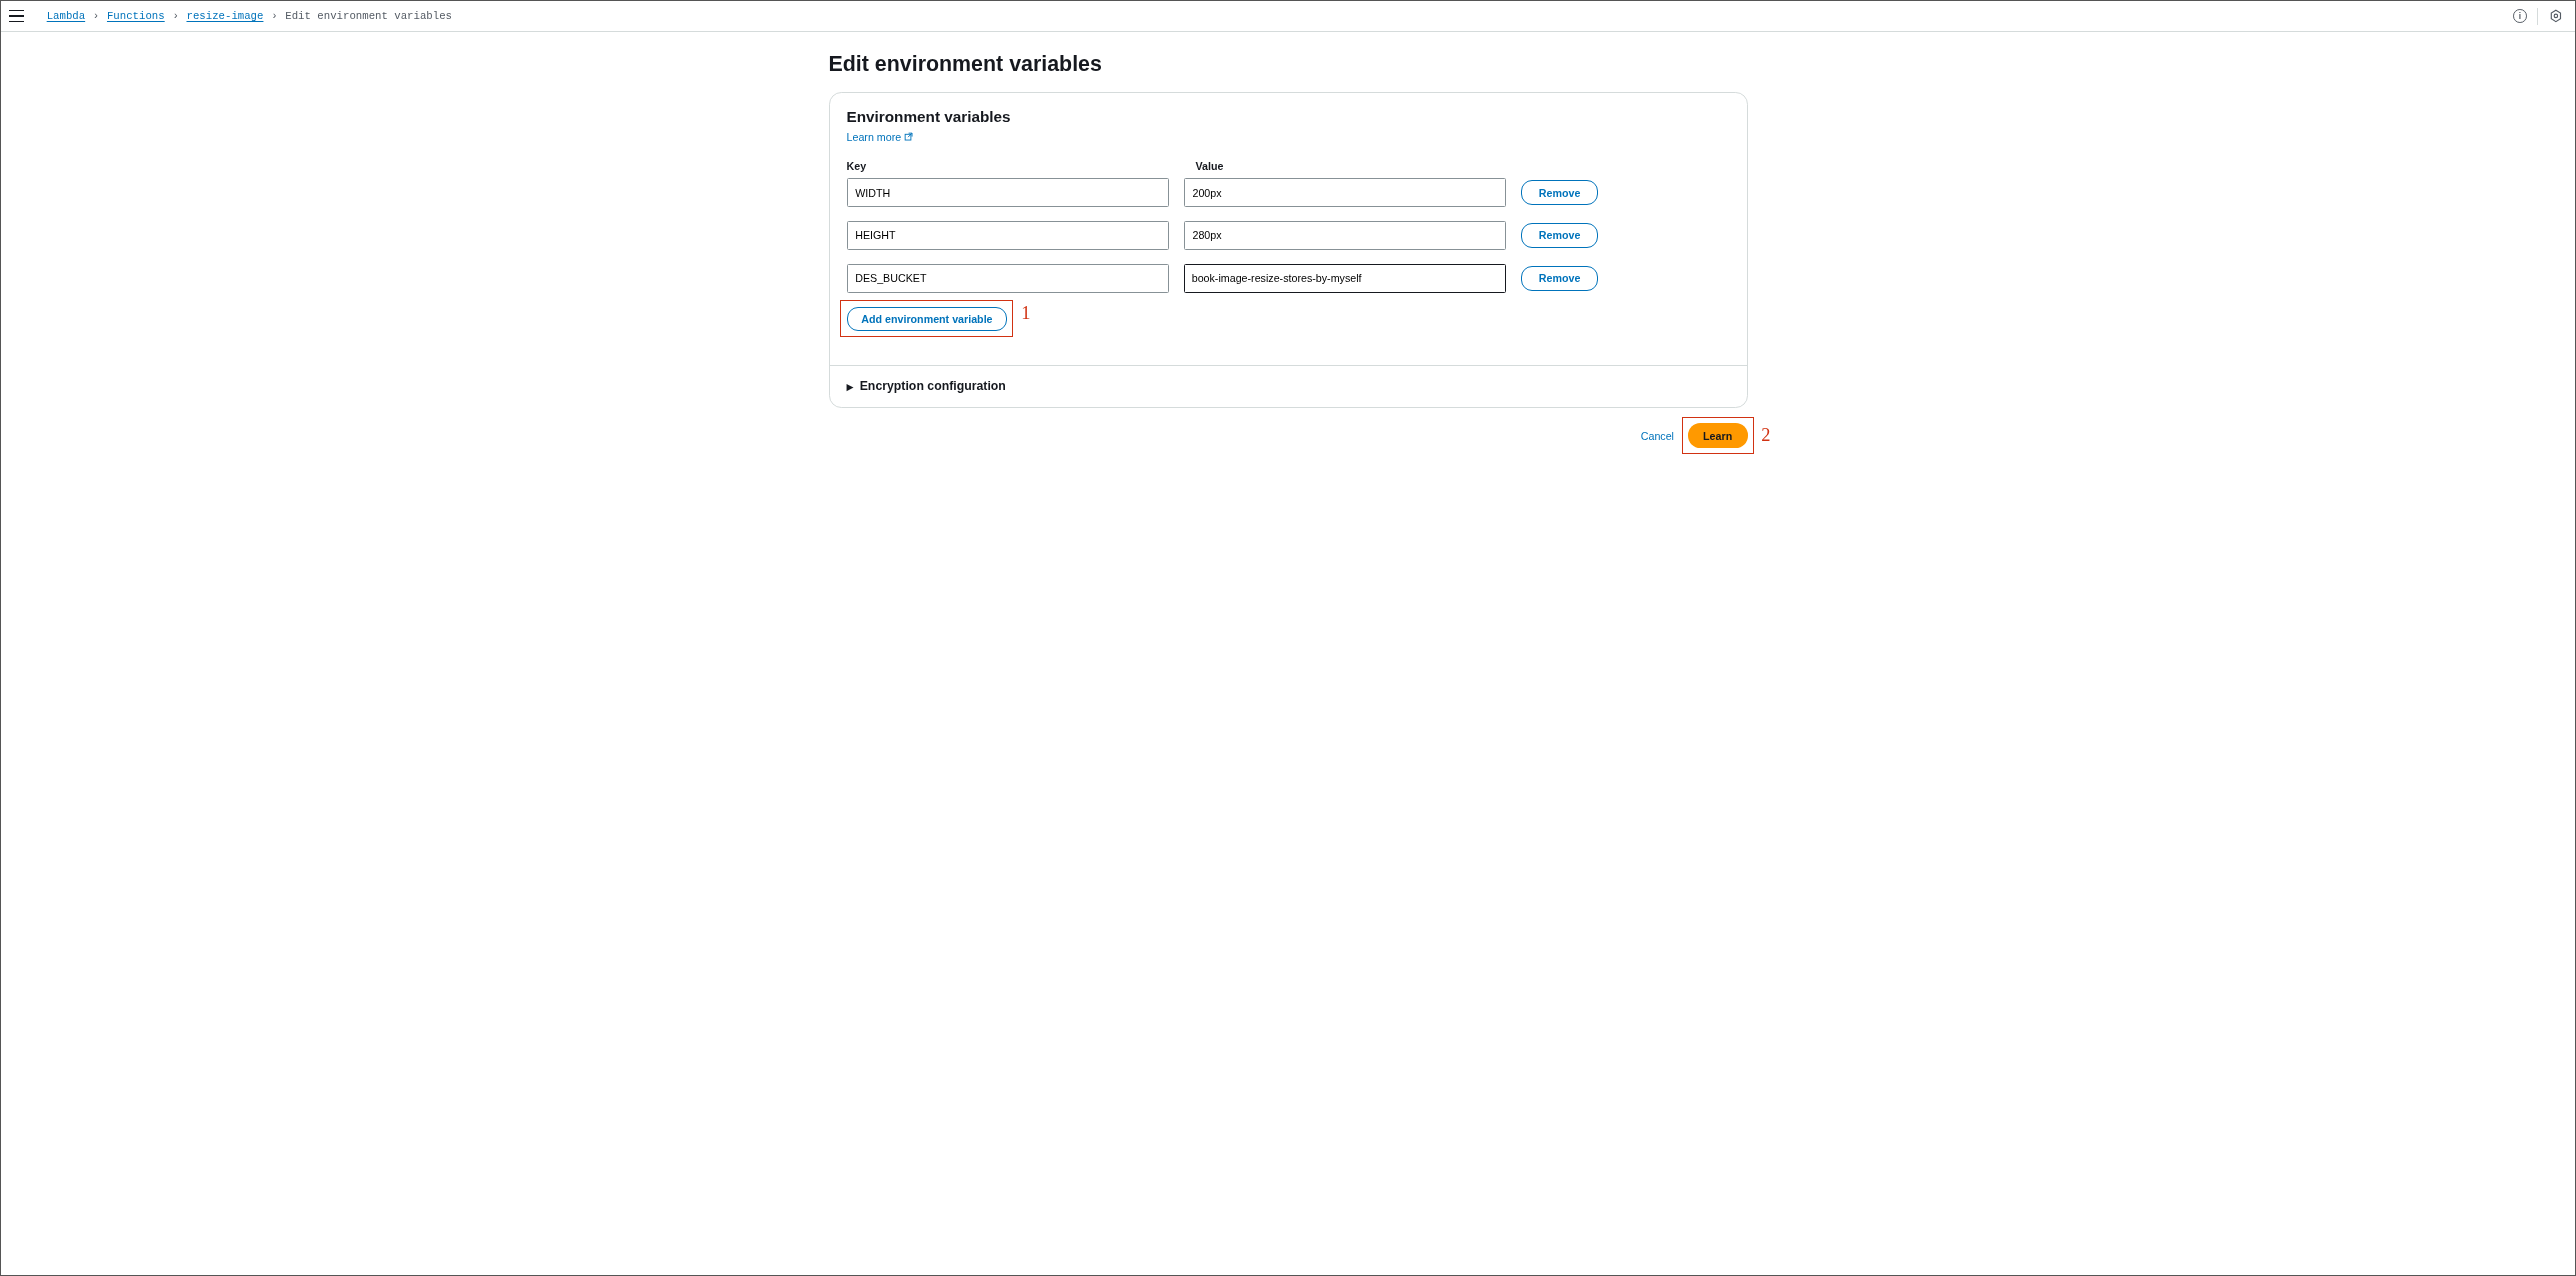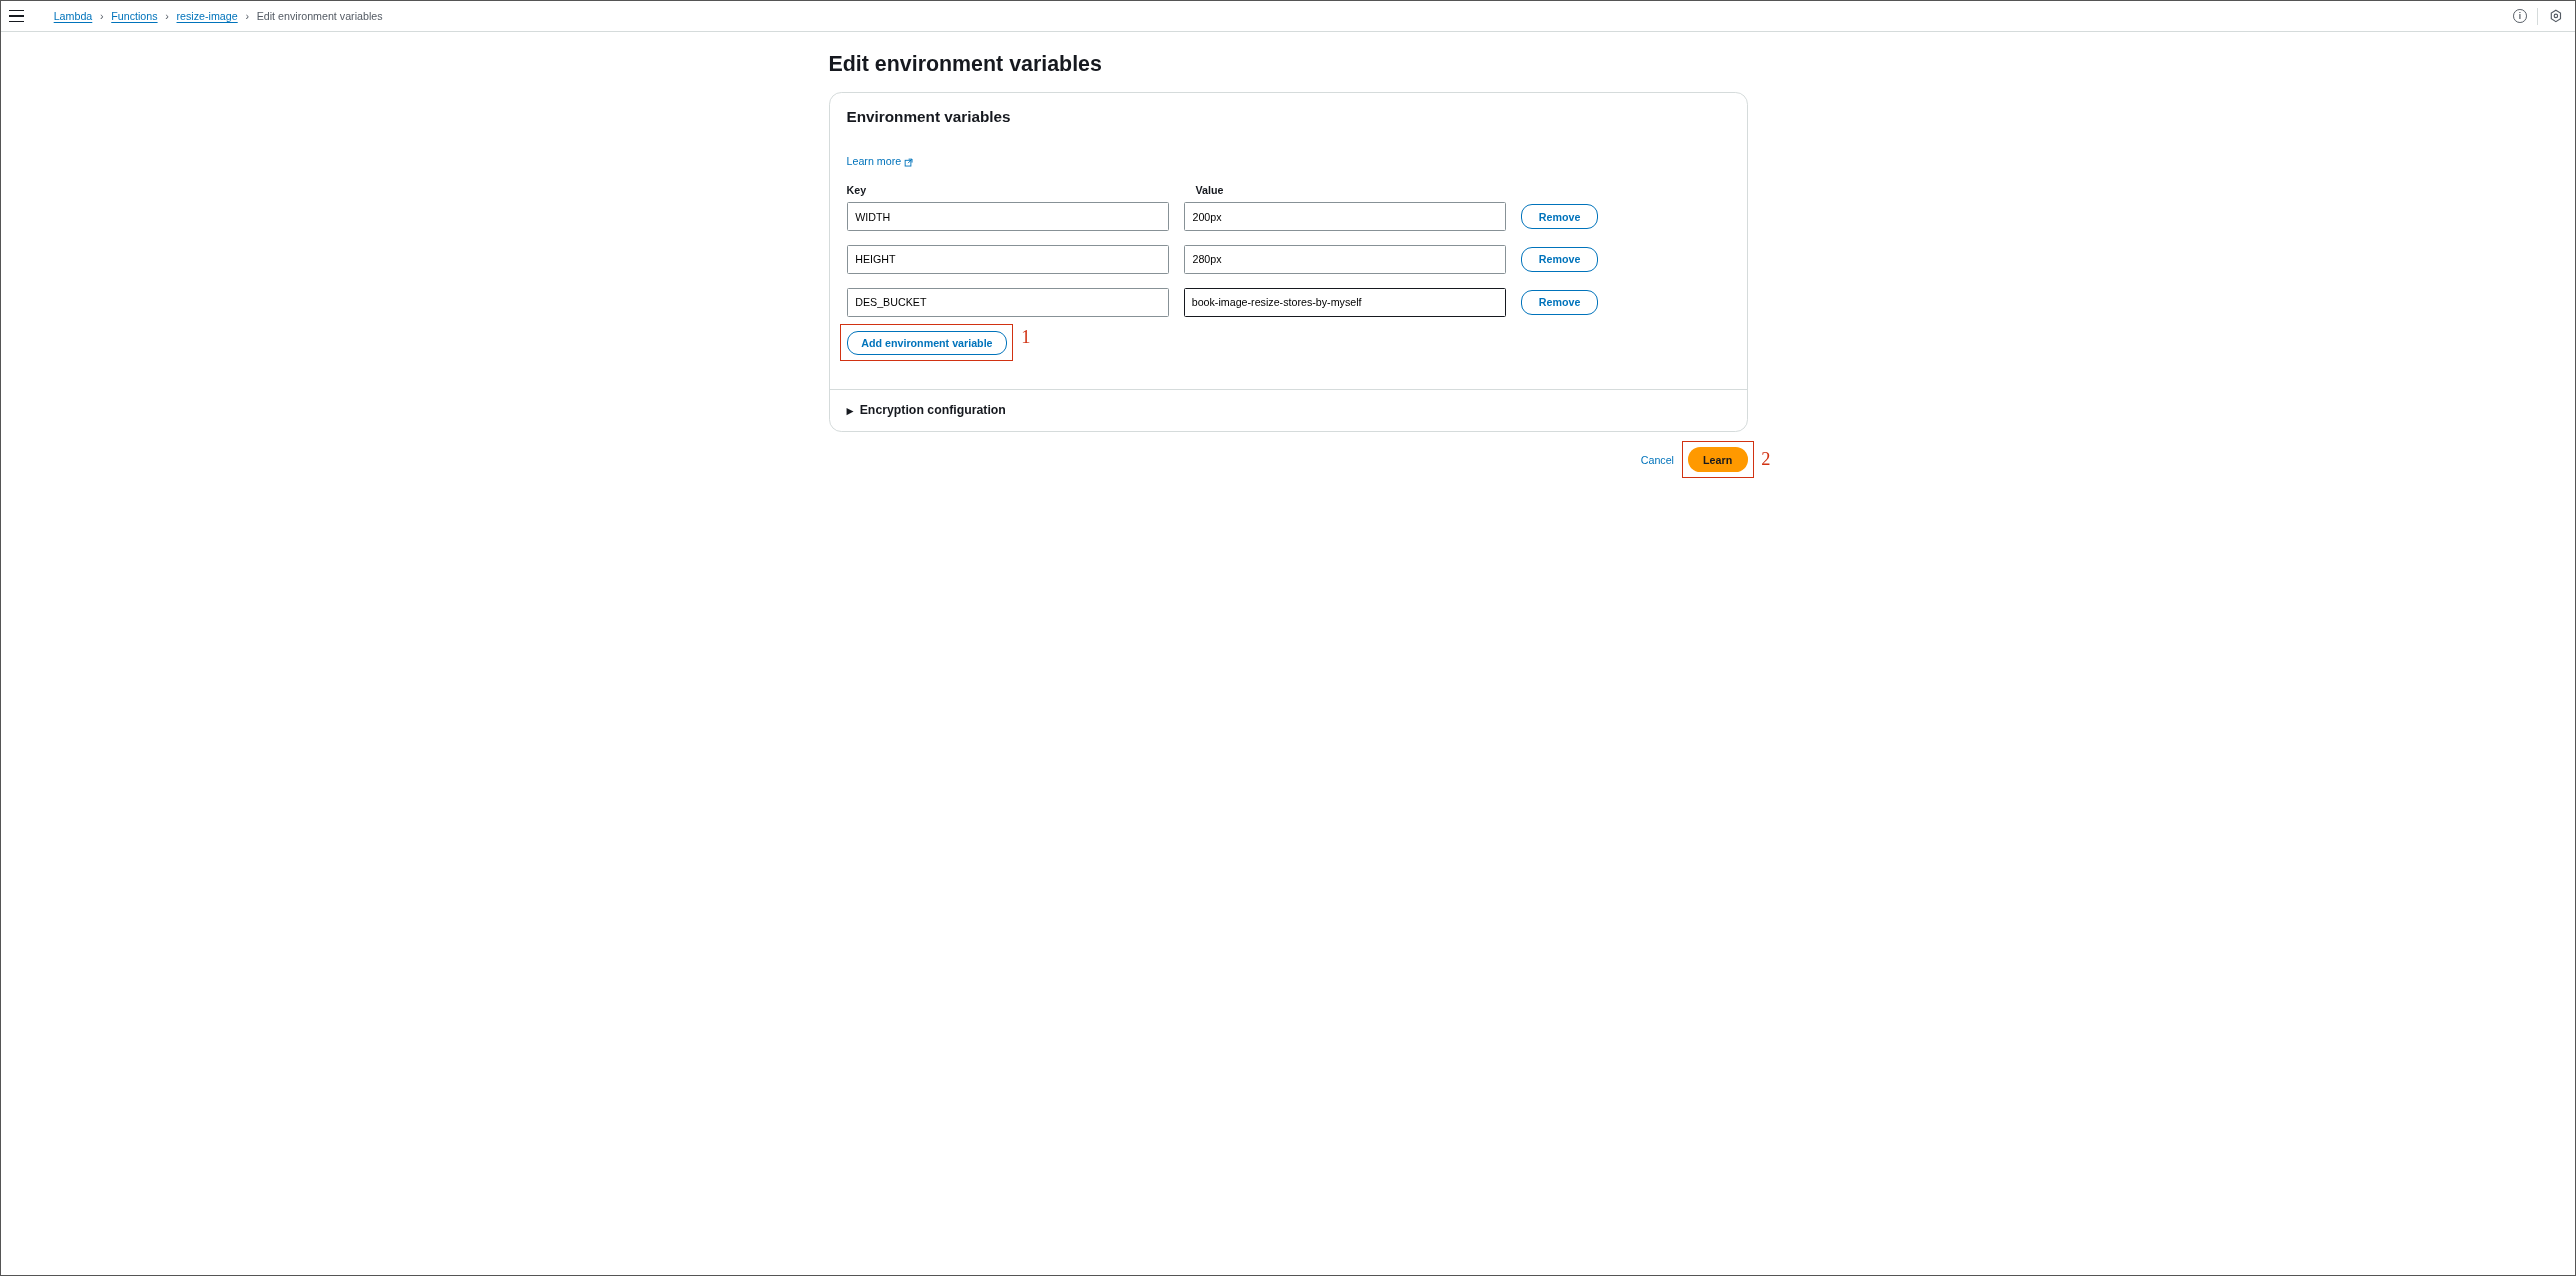--- a/index.html
+++ b/index.html
@@ -17,42 +17,42 @@
   
   .topbar {
     display:flex;
     align-items:center;
     justify-content:space-between;
     height:31px;
     padding:0 12.3px 0 7.7px;
     border-bottom:0.8px solid #d5dbdb;
     background:#fff;
   }
-  .topbar-left { display:flex; align-items:center; gap:22px; }
+  .topbar-left { display:flex; align-items:center; gap:15px;font-family:Liberation Mono, monospace; }
   .topbar-right { display:flex; align-items:center; gap:10.7px; }
   .hamburger { width:15.3px; height:12.3px; display:flex; flex-direction:column; justify-content:space-between; cursor:pointer; margin-right:7.7px;}
   .hamburger span { height:1.5px; background:#16191f; width:100%; }
   .breadcrumb { display:flex; align-items:center; gap:7.7px; font-size:10.7px; }
   .breadcrumb .crumb-link { color:#0073bb; text-decoration:underline; text-underline-offset:2.3px; cursor:pointer; }
   .breadcrumb .crumb-current { color:#545b64; }
   .chev { color:#545b64; }
   .icon-circle { width:13.8px; height:13.8px; border:1.1px solid #545b64; border-radius:50%; display:flex; align-items:center; justify-content:center; font-size:8.4px; color:#545b64; font-weight:bold; cursor:pointer; }
   .vp { width:0.8px; height:17px; background:#d5dbdb; }
 
   
   .main { flex:1; display:flex; justify-content:center; padding:15.3px 9.2px 31px; overflow:auto; }
   .container { width:100%; max-width:919px; }
   .page-title { font-size:21.4px; font-weight:700; margin:4.6px 0 15.3px; color:#16191f; }
 
   
   .panel { border:0.8px solid #d5dbdb; border-radius:12.3px; padding:0; margin-bottom:15.3px; }
   .panel-inner { padding:15.3px 17px; }
   .panel-title { font-size:15.3px; font-weight:700; margin-bottom:4.6px; }
   .panel-desc { color:#545b64; font-size:10.7px; line-height:1.4; margin-bottom:1.5px; }
-  .learn-more { color:#0073bb; display:inline-flex; align-items:flex-end; gap:3.1px; cursor:pointer;margin-top:24px; }
+  .learn-more { color:#0073bb; display:inline-flex; align-items:center; gap:3.1px; cursor:pointer; }
   .ext-icon {
     width:9.2px; height:9.2px; display:inline-block;
   }
 
   
   .kv-headers { display:grid; grid-template-columns:322px 322px 77px; gap:27px; margin-top:17px; font-weight:700; font-size:10.7px; }
   .kv-rows { display:flex; flex-direction:column; gap:13.8px; margin-top:6.1px; }
   .kv-row { display:grid; grid-template-columns:322px 322px 77px; gap:15.3px; align-items:center; }
   .kv-input {
     width:100%; height:29px; padding:3.1px 7.7px; font-size:10.7px;

